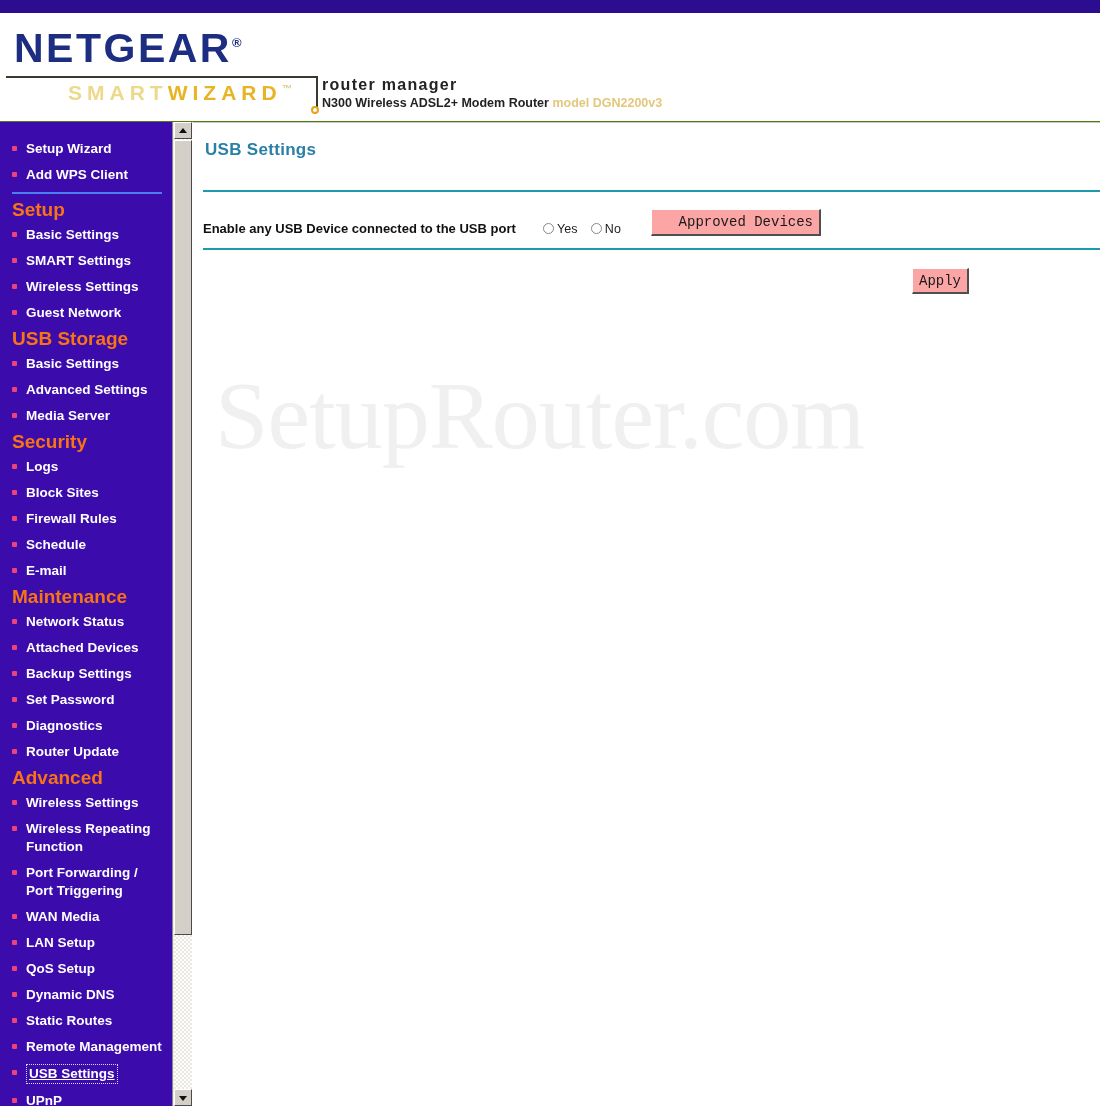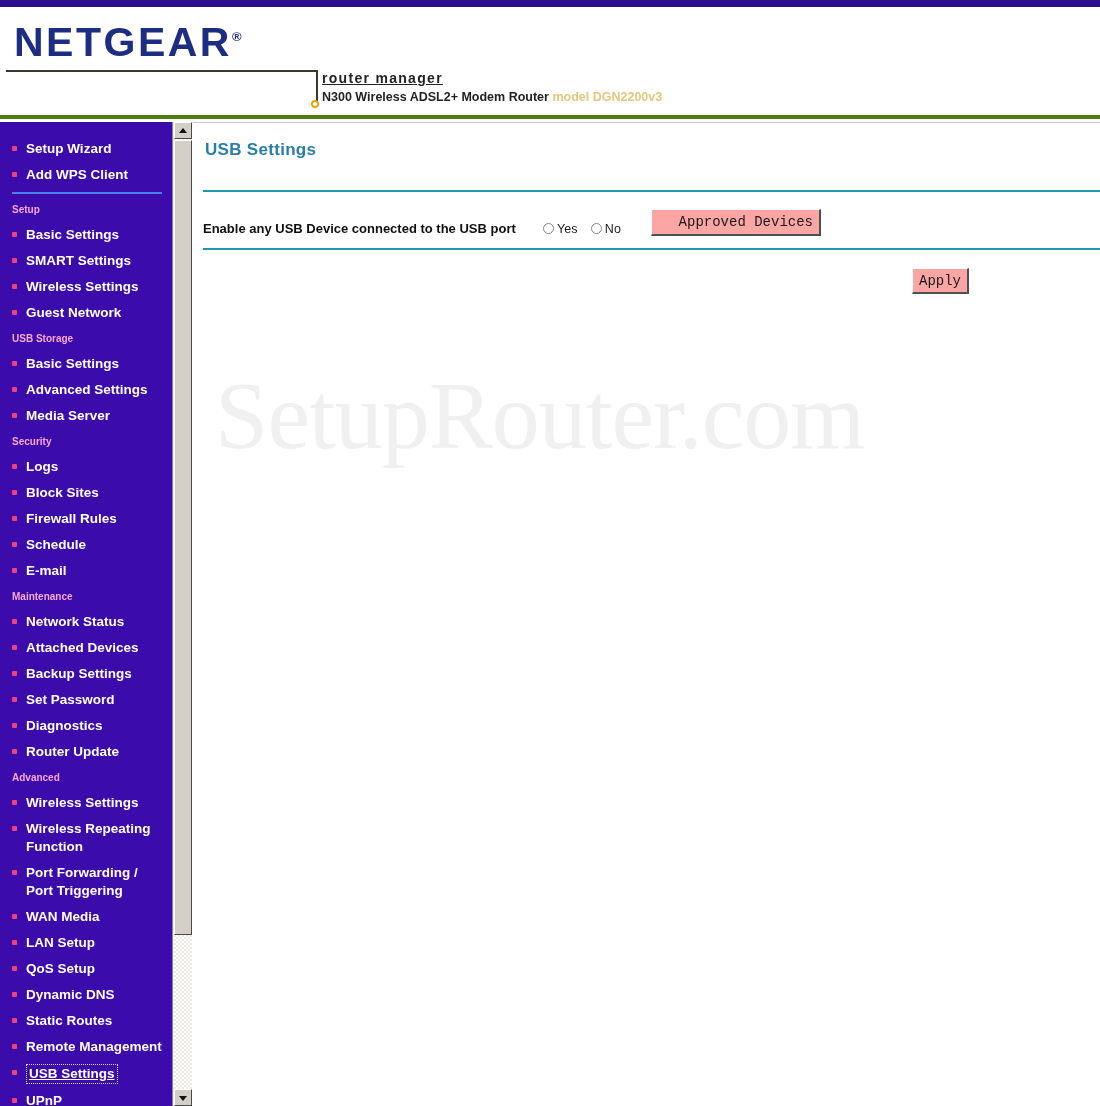--- a/index.html
+++ b/index.html
@@ -19,24 +19,24 @@
   .top-strip {
     position: absolute;
     left: 0; top: 0;
     width: 1100px; height: 13px;
     background: #2c0d90;
   }
 
   
   .header {
     position: absolute;
-    left: 0; top: 7px;
+    left: 0; top: 13px;
     width: 1100px; height: 108px;
     background: #ffffff;
-    border-bottom: 4px solid #4d7c0f;
+    border-bottom: 1px solid #4d7c0f;
     overflow: hidden;
   }
   .logo-block {
     position: absolute;
     left: 6px; top: 8px;
     width: 312px; height: 82px;
   }
   .netgear-word {
     font-family: "Liberation Sans", sans-serif;
     font-weight: bold;
@@ -87,26 +87,25 @@
     font-size: 10px;
     vertical-align: super;
     color: #ddc98a;
     letter-spacing: 0;
   }
   .header-texts {
     position: absolute;
     left: 322px; top: 62px;
   }
   .router-manager {
-    font-size: 14px;
+    font-size: 16px;
     font-weight: bold;
     letter-spacing: 1.3px;
     color: #232323;
     line-height: 19px;
-    text-decoration: underline;
   }
   .model-line {
     font-size: 12.5px;
     font-weight: bold;
     color: #232323;
     line-height: 18px;
     white-space: nowrap;
   }
   .model-line .model-num {
     color: #e3c77a;
@@ -150,22 +149,22 @@
   }
   .nav-item.active .label-text {
     text-decoration: underline;
   }
   .nav-item.active .label-box {
     border: 1px dotted #d8d8ff;
     padding: 0 2px;
     display: inline-block;
   }
   .nav-section {
-    color: #f9a8d4;
-    font-size: 10px;
+    color: #f97316;
+    font-size: 19px;
     font-weight: bold;
     padding: 3px 6px 3px 12px;
     line-height: 19px;
   }
   .nav-divider {
     height: 2px;
     background: #4a7ff0;
     margin: 4px 10px 3px 12px;
   }
 
@@ -352,20 +351,21 @@
 
 <div class="top-strip"></div>
 
 <div class="header">
 
   <div class="logo-block">
     <div class="netgear-word"><span>NETGEAR</span><sup>®</sup></div>
     <div class="logo-rule"></div>
     <div class="logo-rule-down"></div>
     <div class="logo-dot"></div>
+    <div class="smartwizard"><span class="sw-smart">SMART</span><span class="sw-wizard">WIZARD</span><span class="sw-tm">™</span></div>
   </div>
 
   <div class="header-texts">
     <div class="router-manager">router manager</div>
     <div class="model-line"><span>N300 Wireless ADSL2+ Modem Router</span>
       <span class="model-num">model DGN2200v3</span></div>
   </div>
 
 </div>
 

